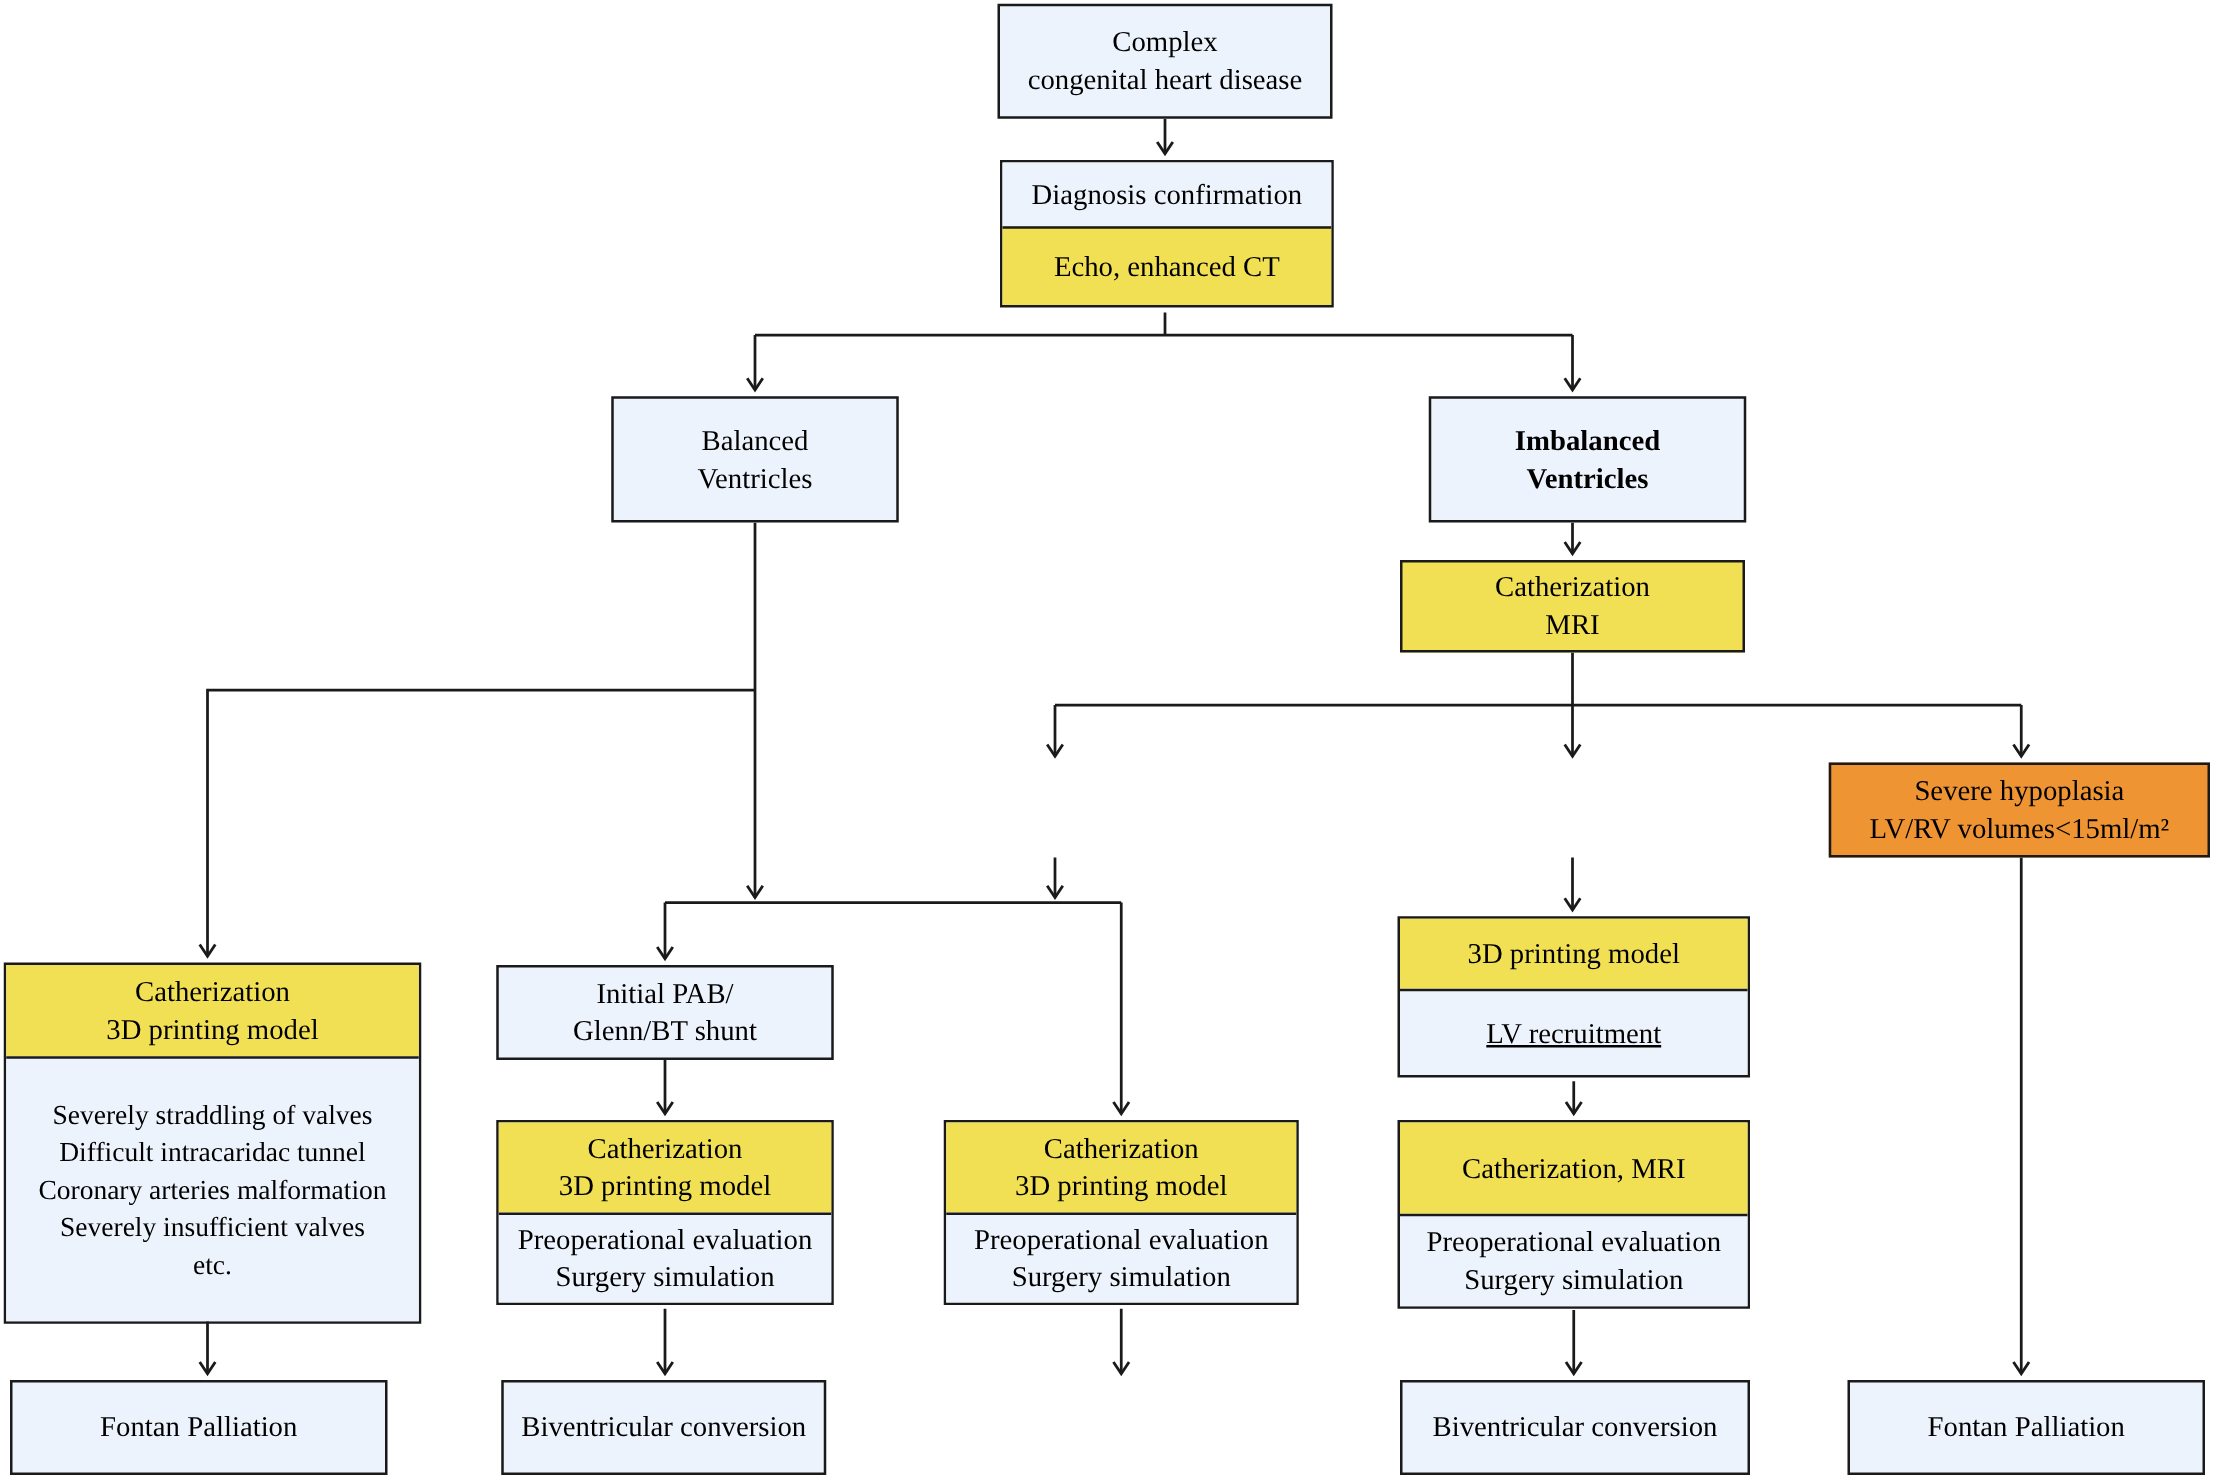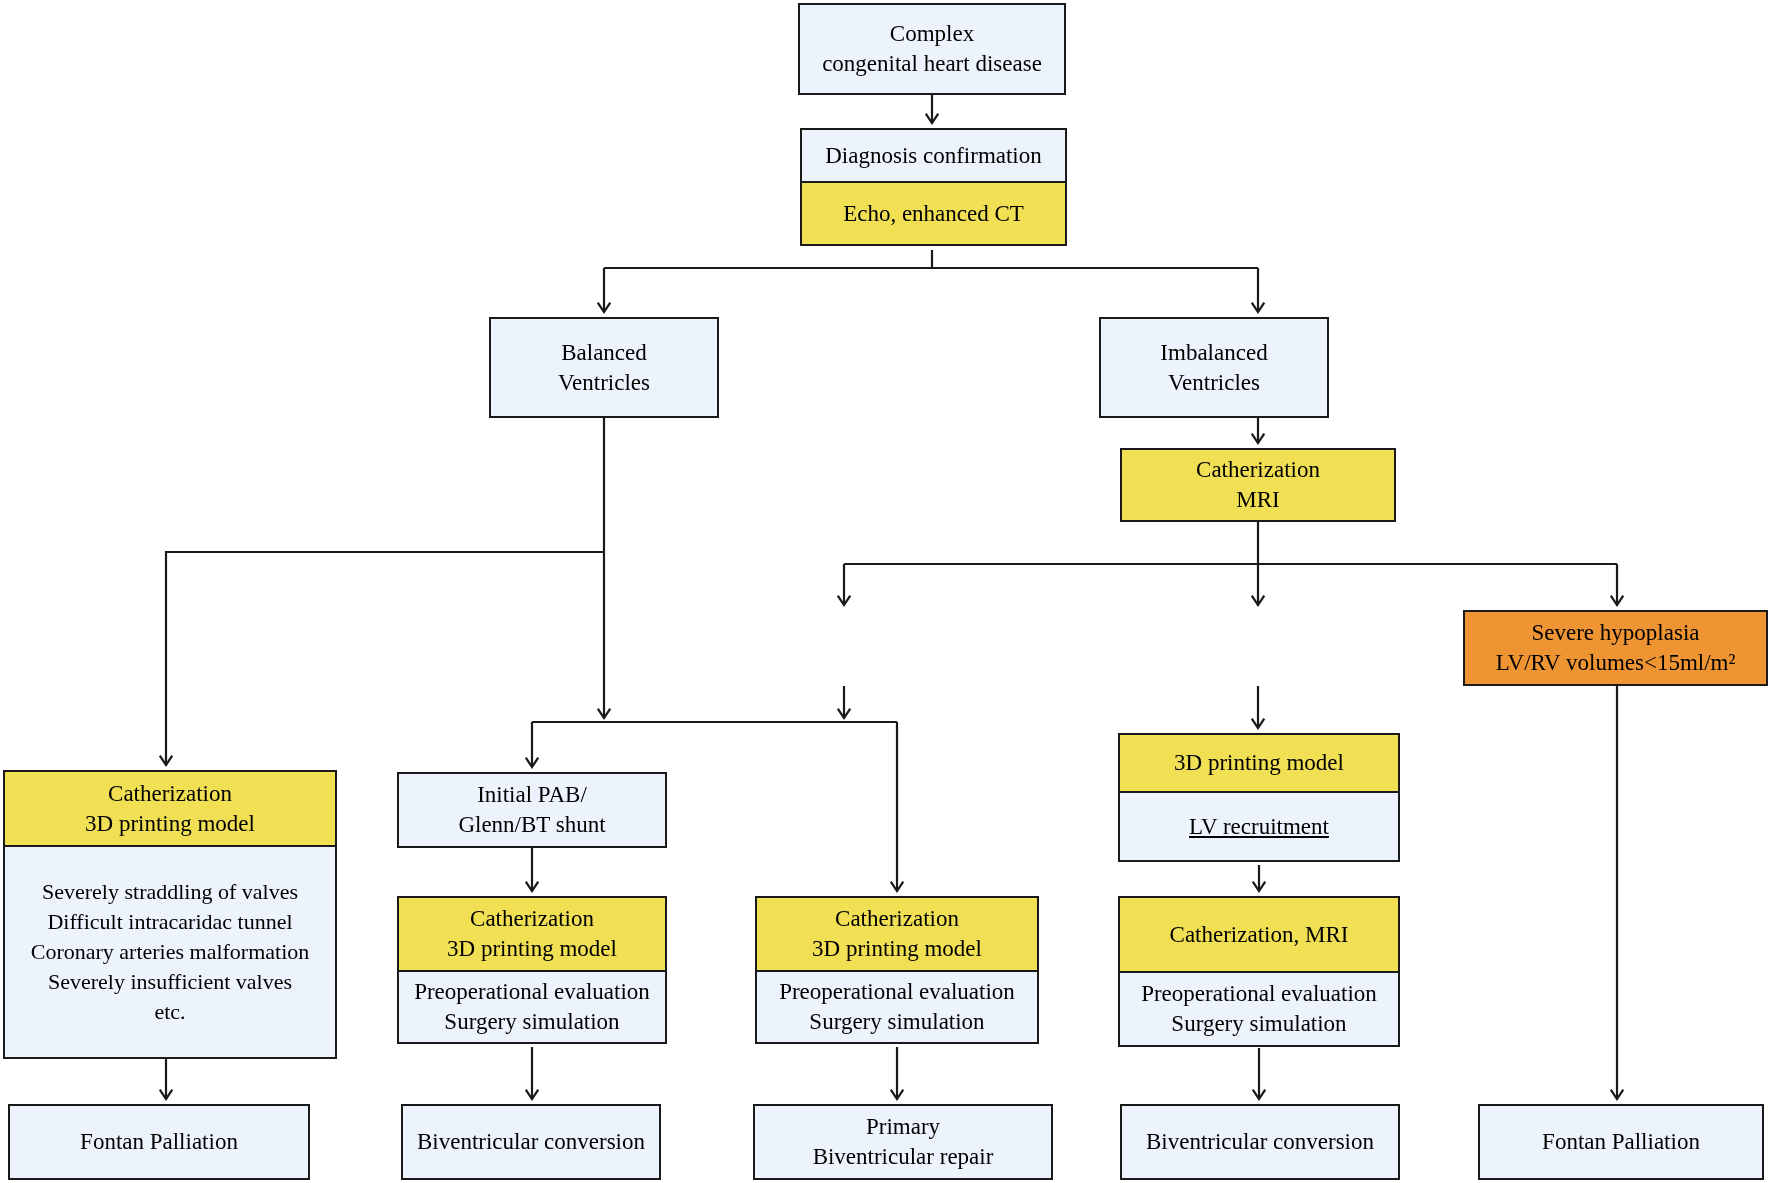--- a/index.html
+++ b/index.html
@@ -102,21 +102,21 @@
     </div>
     <div class="cell yellow" style="height:63px;">
       <div>Echo, enhanced CT</div>
     </div>
   </div>
 
   <div class="node blue" style="left:489px;top:317px;width:230px;height:101px;">
     <div>Balanced</div>
     <div>Ventricles</div>
   </div>
-  <div class="node blue" style="left:1099px;top:317px;width:230px;height:101px;">
+  <div class="node blue" style="left:1143px;top:317px;width:254px;height:101px;font-weight:bold;">
     <div>Imbalanced</div>
     <div>Ventricles</div>
   </div>
 
   <div class="node yellow" style="left:1120px;top:448px;width:276px;height:74px;">
     <div>Catherization</div>
     <div>MRI</div>
   </div>
 
   <div class="node orange" style="left:1463px;top:610px;width:305px;height:76px;">
@@ -183,24 +183,20 @@
       <div>Surgery simulation</div>
     </div>
   </div>
 
   <div class="node blue" style="left:8px;top:1104px;width:302px;height:76px;">
     <div>Fontan Palliation</div>
   </div>
   <div class="node blue" style="left:401px;top:1104px;width:260px;height:76px;">
     <div>Biventricular conversion</div>
   </div>
-  <div class="node blue" style="left:753px;top:1104px;width:300px;height:76px;">
-    <div>Primary</div>
-    <div>Biventricular repair</div>
-  </div>
   <div class="node blue" style="left:1120px;top:1104px;width:280px;height:76px;">
     <div>Biventricular conversion</div>
   </div>
   <div class="node blue" style="left:1478px;top:1104px;width:286px;height:76px;">
     <div>Fontan Palliation</div>
   </div>
 
 </div>
 
 </body></html>

